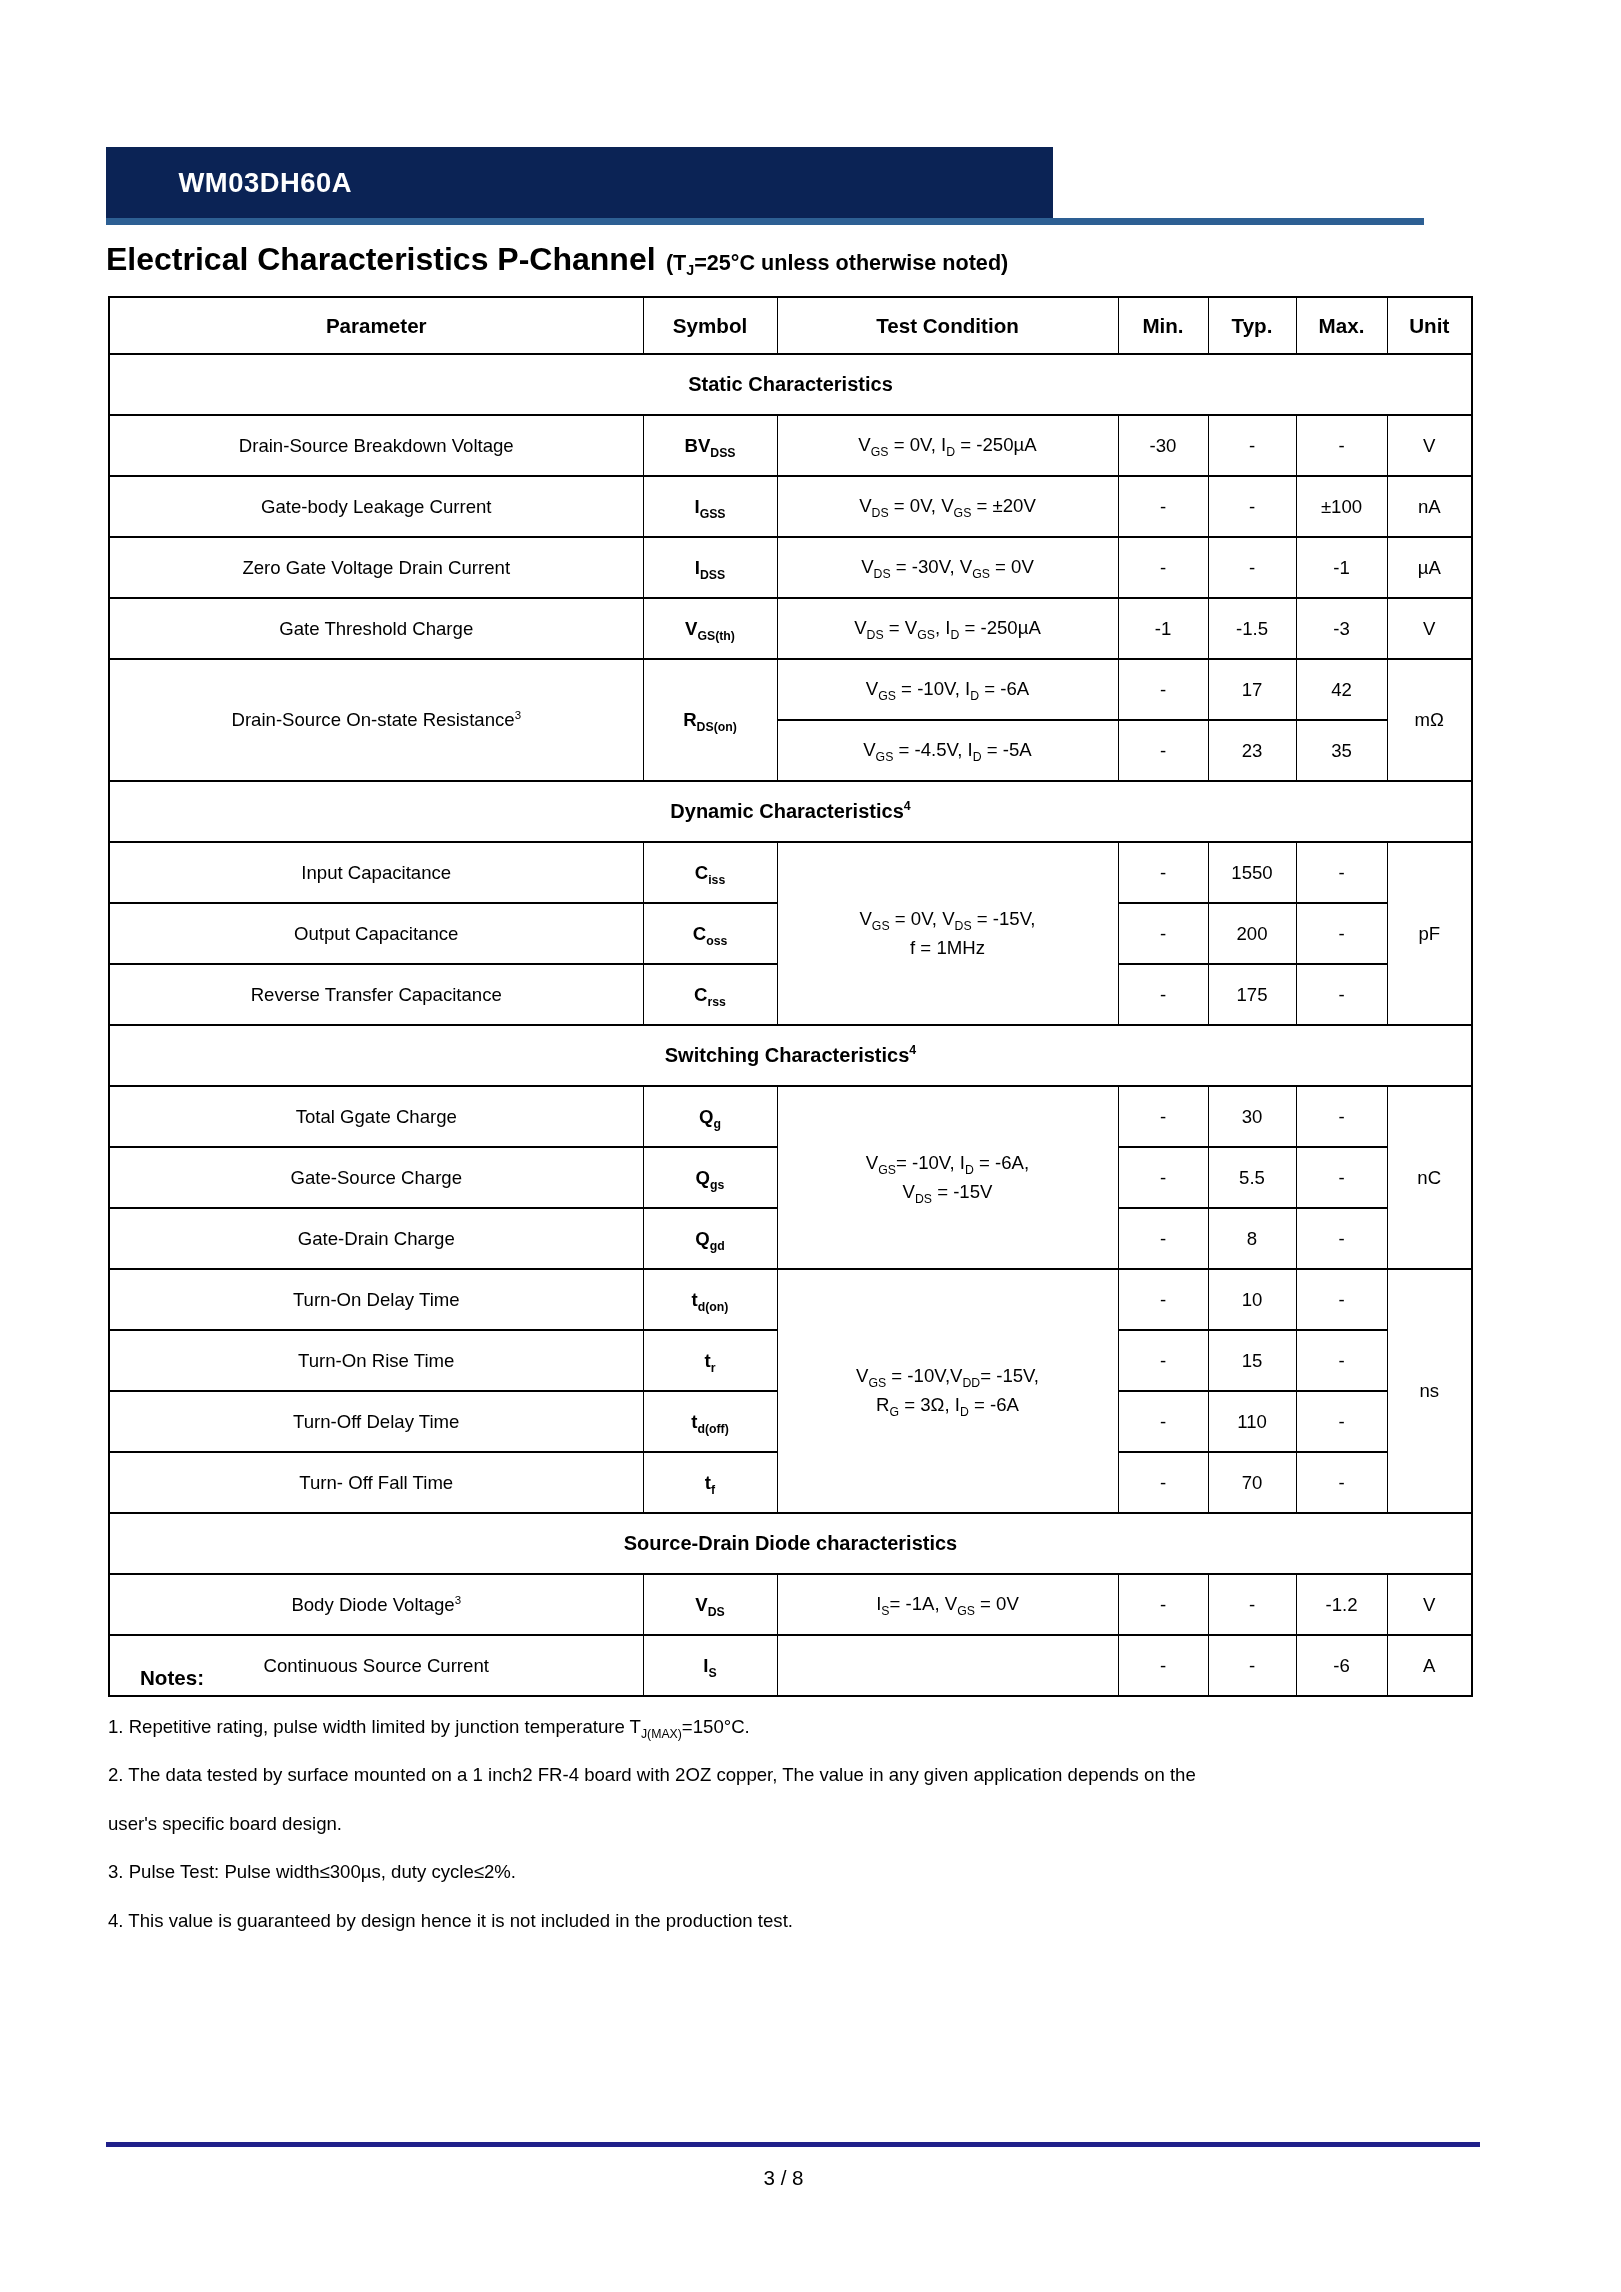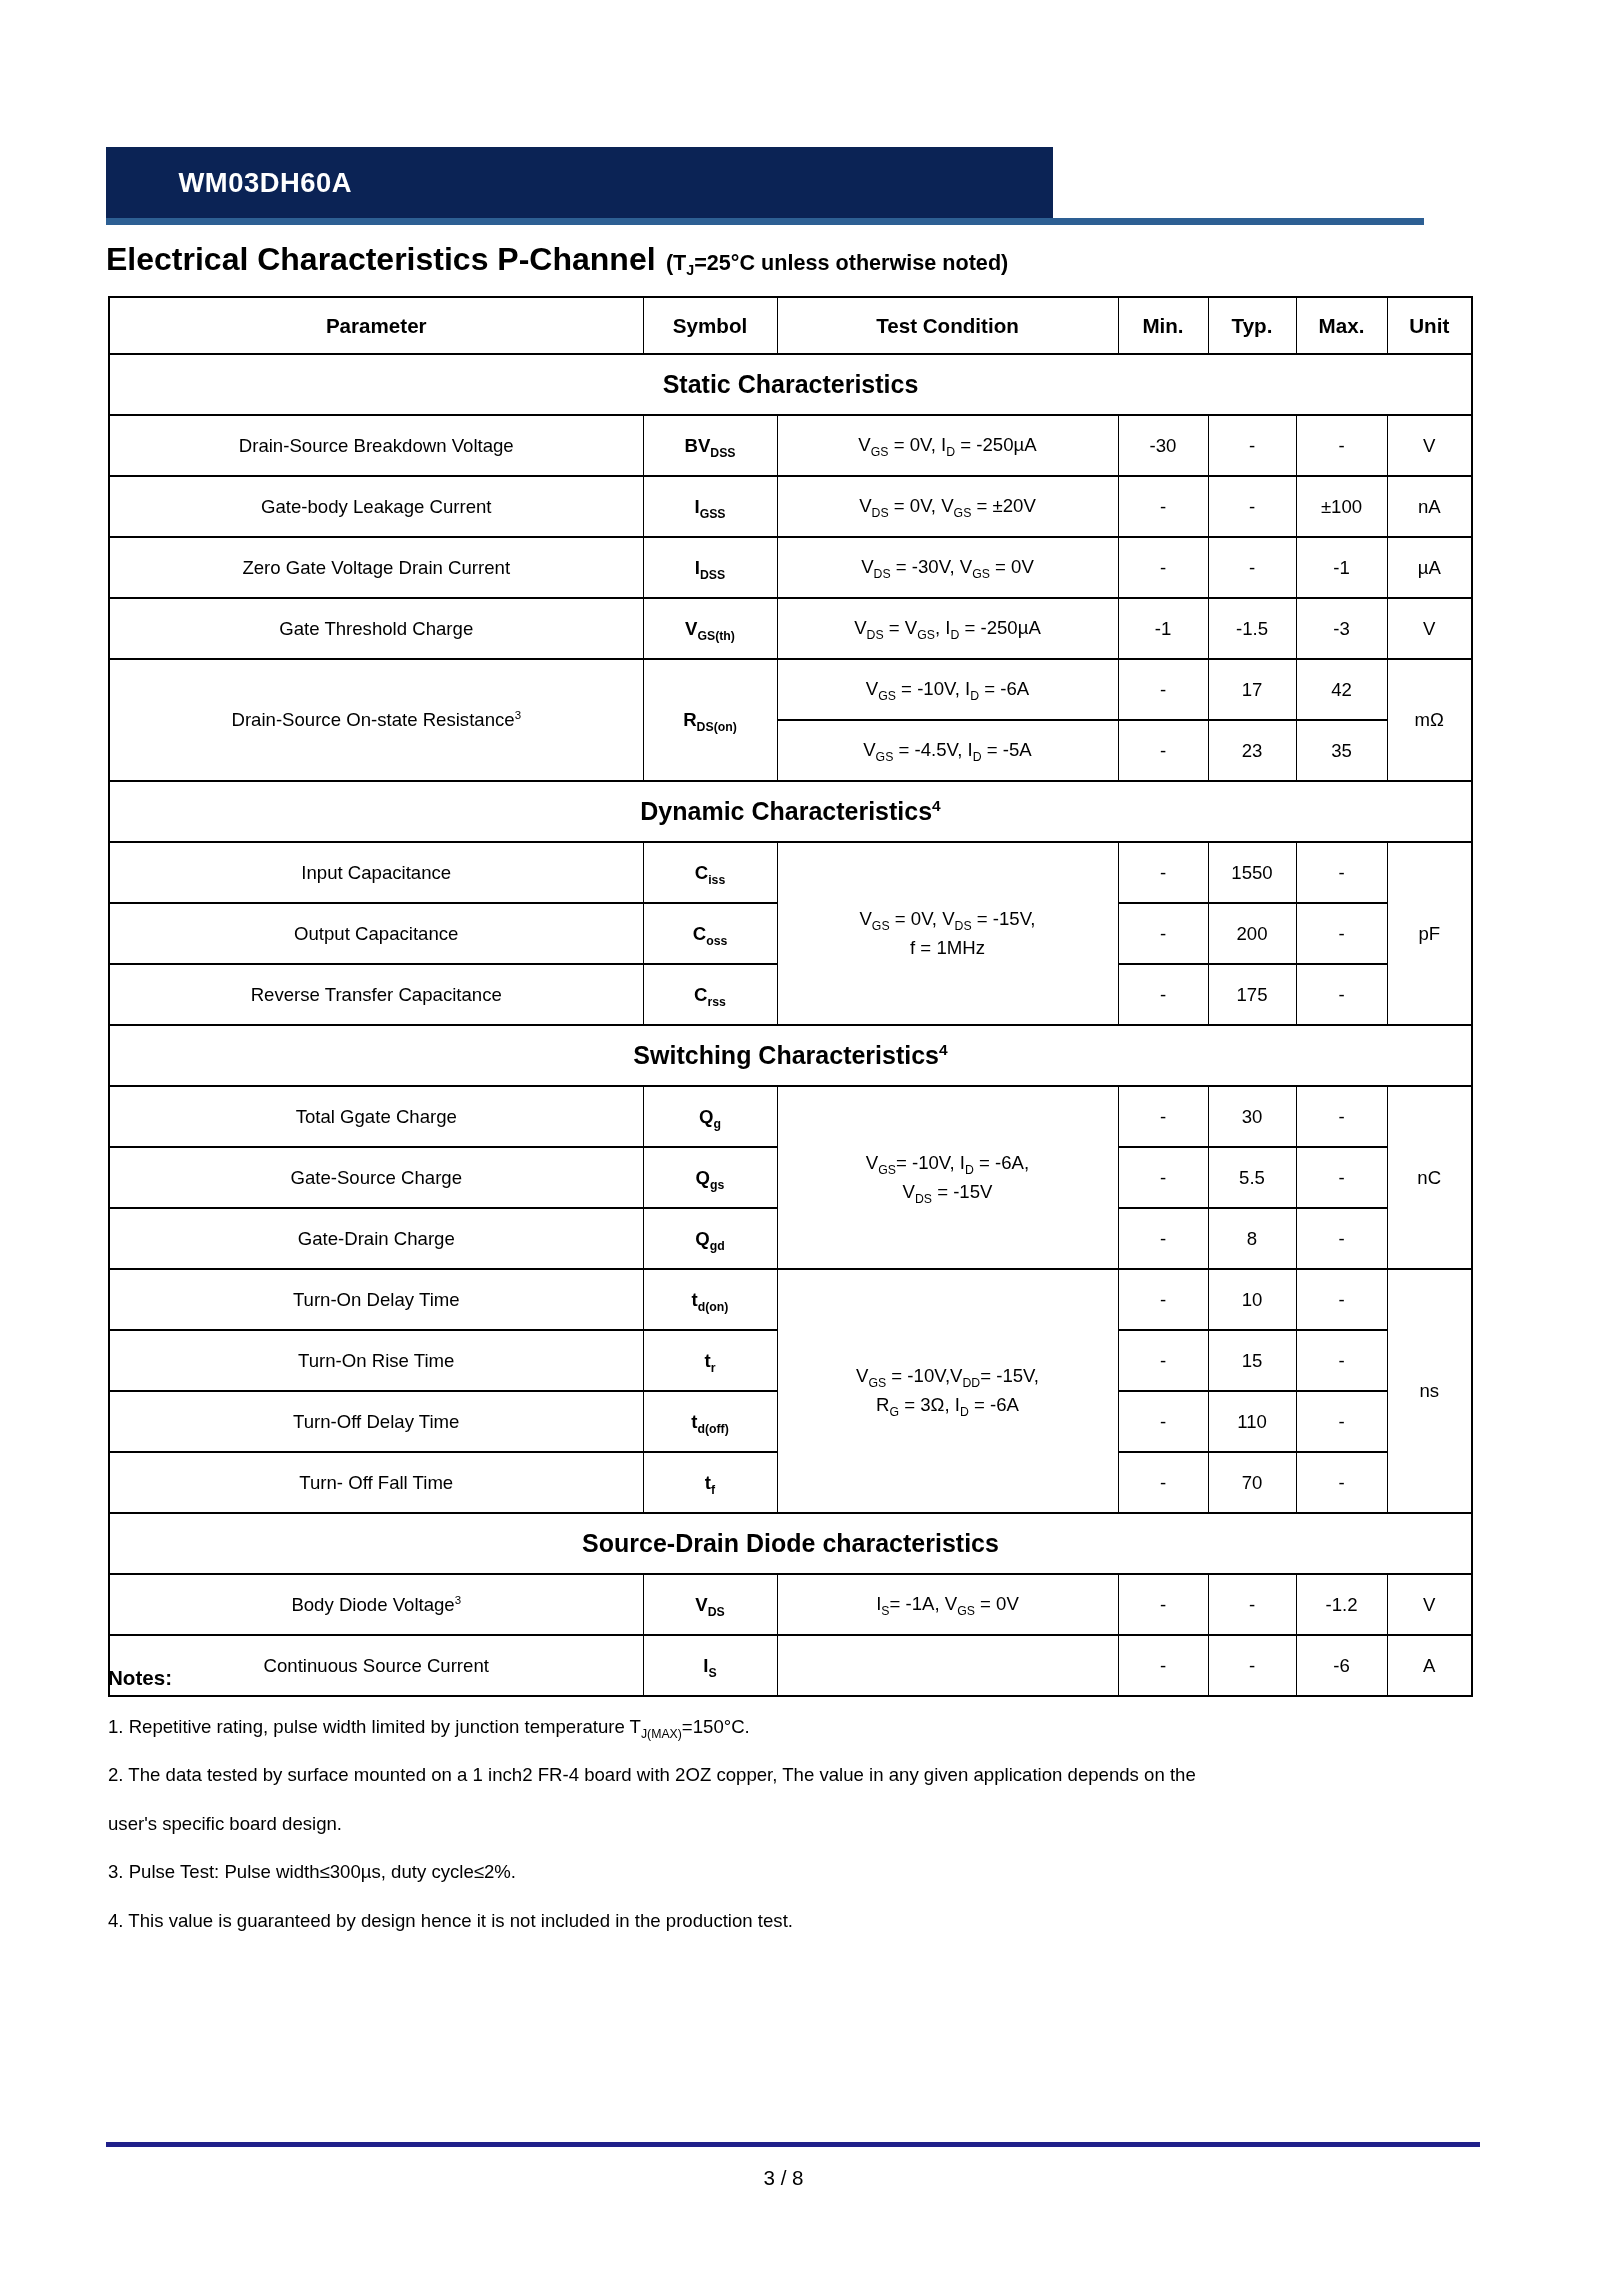--- a/index.html
+++ b/index.html
@@ -47,32 +47,32 @@
     border-top: 2px solid #000; border-bottom: 2px solid #000;
     text-align: center; vertical-align: middle;
     padding: 0 3.9px; height: 59px;
     overflow: hidden;
   }
   table.ec thead th {
     font-weight: bold; font-size: 20.6px; height: 55px;
     border-bottom: 2.9px solid #000;
   }
   td.section-title {
-    text-align: left; font-weight: bold; font-size: 25px;
+    text-align: left; font-weight: bold; font-size: 20px;
     padding-left: 13.7px; height: 55px;
   }
   td.c-param { text-align: left; padding-left: 13.7px; }
   td.c-sym   { font-weight: bold; }
   td.c-cond  { text-align: left; padding-left: 11.8px; line-height: 1.55; }
   sub { font-size: 0.66em; line-height: 0; }
   sup { font-size: 0.62em; line-height: 0; }
 
   
   .notes { position: absolute; left: 108px; top: 1666px; width: 1372px; }
-  .notes-heading { font-weight: bold; font-size: 20.6px; margin-bottom: 25.5px; }
+  .notes-heading { font-weight: bold; font-size: 20.6px; margin-bottom: 25.5px; padding-left: 32px; }
   .note-line { font-size: 18.6px; margin-bottom: 26.5px; }
 
   
   .footer-line {
     position: absolute; left: 106px; top: 2142px;
     width: 1374px; height: 4.9px; background: #20208a;
   }
   .footer-page {
     position: absolute; left: 106px; top: 2166px; width: 1355px;
     text-align: center; font-size: 20.6px;

